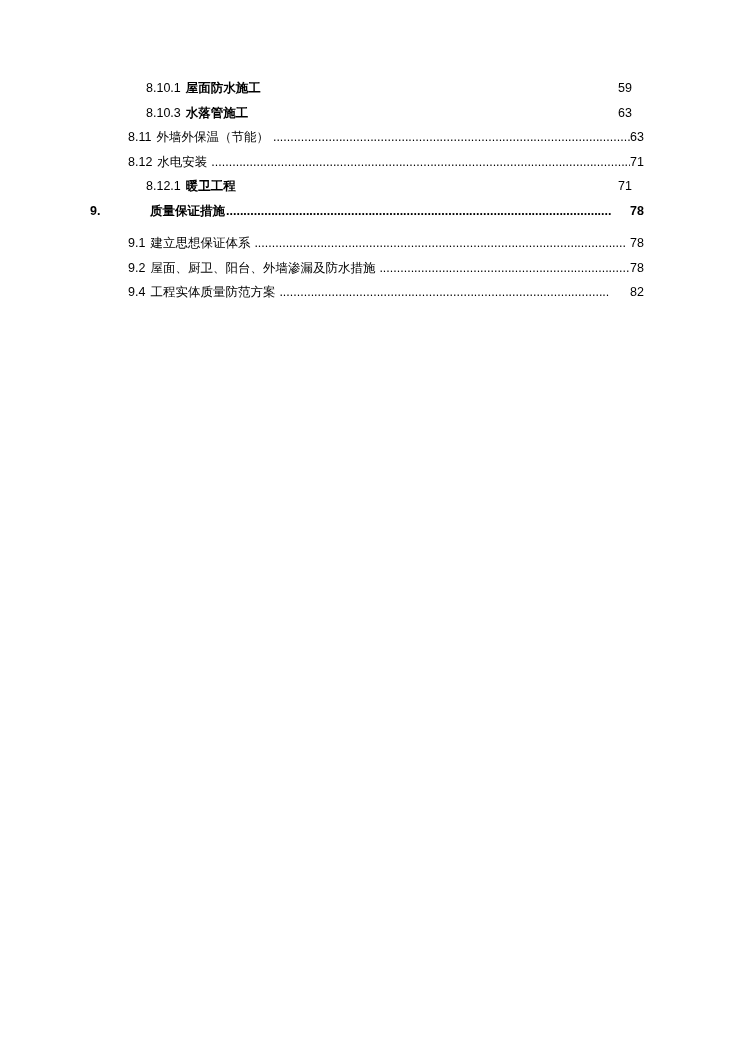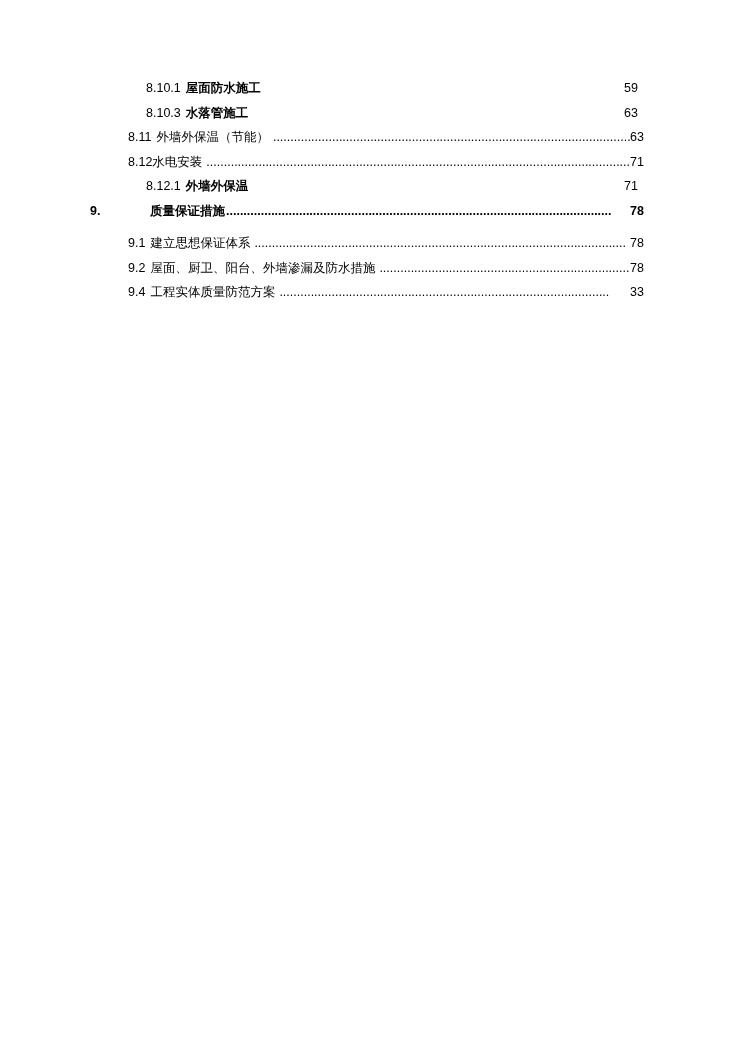--- a/index.html
+++ b/index.html
@@ -44,21 +44,21 @@
     flex: 1 1 auto;
     overflow: hidden;
     min-width: 0;
     font-size: 12.5px;
     letter-spacing: 0px;
     color: #000000;
     padding: 0 1px;
   }
   .toc-row .page-no {
     flex: 0 0 auto;
-    text-align: center;
+    text-align: left;
   }
 
   
   .lvl3 {
     padding-left: 56px;
   }
   .lvl3 .label {
     flex: 0 0 auto;
     font-weight: bold;
   }
@@ -122,28 +122,28 @@
 
     <div class="toc-row lvl2">
       <span class="num">8.11</span>
       <span class="label" style="margin-left:5px">外墙外保温（节能）</span>
       <span class="leader leader-dense">................................................................................................................</span>
       <span class="page-no">63</span>
     </div>
 
     <div class="toc-row lvl2">
       <span class="num">8.12</span>
-      <span class="label" style="">水电安装</span>
+      <span class="label" style="margin-left:5px">水电安装</span>
       <span class="leader leader-dense">...............................................................................................................................</span>
       <span class="page-no">71</span>
     </div>
 
     <div class="toc-row lvl3">
       <span class="num">8.12.1</span>
-      <span class="label" style="margin-left:5px">外墙外保温</span>
+      <span class="label" style="margin-left:5px">暖卫工程</span>
       <span class="spacer"></span>
       <span class="page-no">71</span>
     </div>
 
 
     <div class="toc-row lvl1 gap-below">
       <span class="num">9.</span>
       <span class="label">质量保证措施</span>
       <span class="leader">...............................................................................................................</span>
       <span class="page-no">78</span>
@@ -161,17 +161,17 @@
       <span class="label" style="margin-left:5px">屋面、厨卫、阳台、外墙渗漏及防水措施</span>
       <span class="leader leader-dense">...........................................................................</span>
       <span class="page-no">78</span>
     </div>
 
 
     <div class="toc-row lvl2">
       <span class="num">9.4</span>
       <span class="label" style="margin-left:5px">工程实体质量防范方案</span>
       <span class="leader leader-dense">...............................................................................................</span>
-      <span class="page-no">33</span>
+      <span class="page-no">82</span>
     </div>
 
   </div>
 </div>
 
 </body></html>

